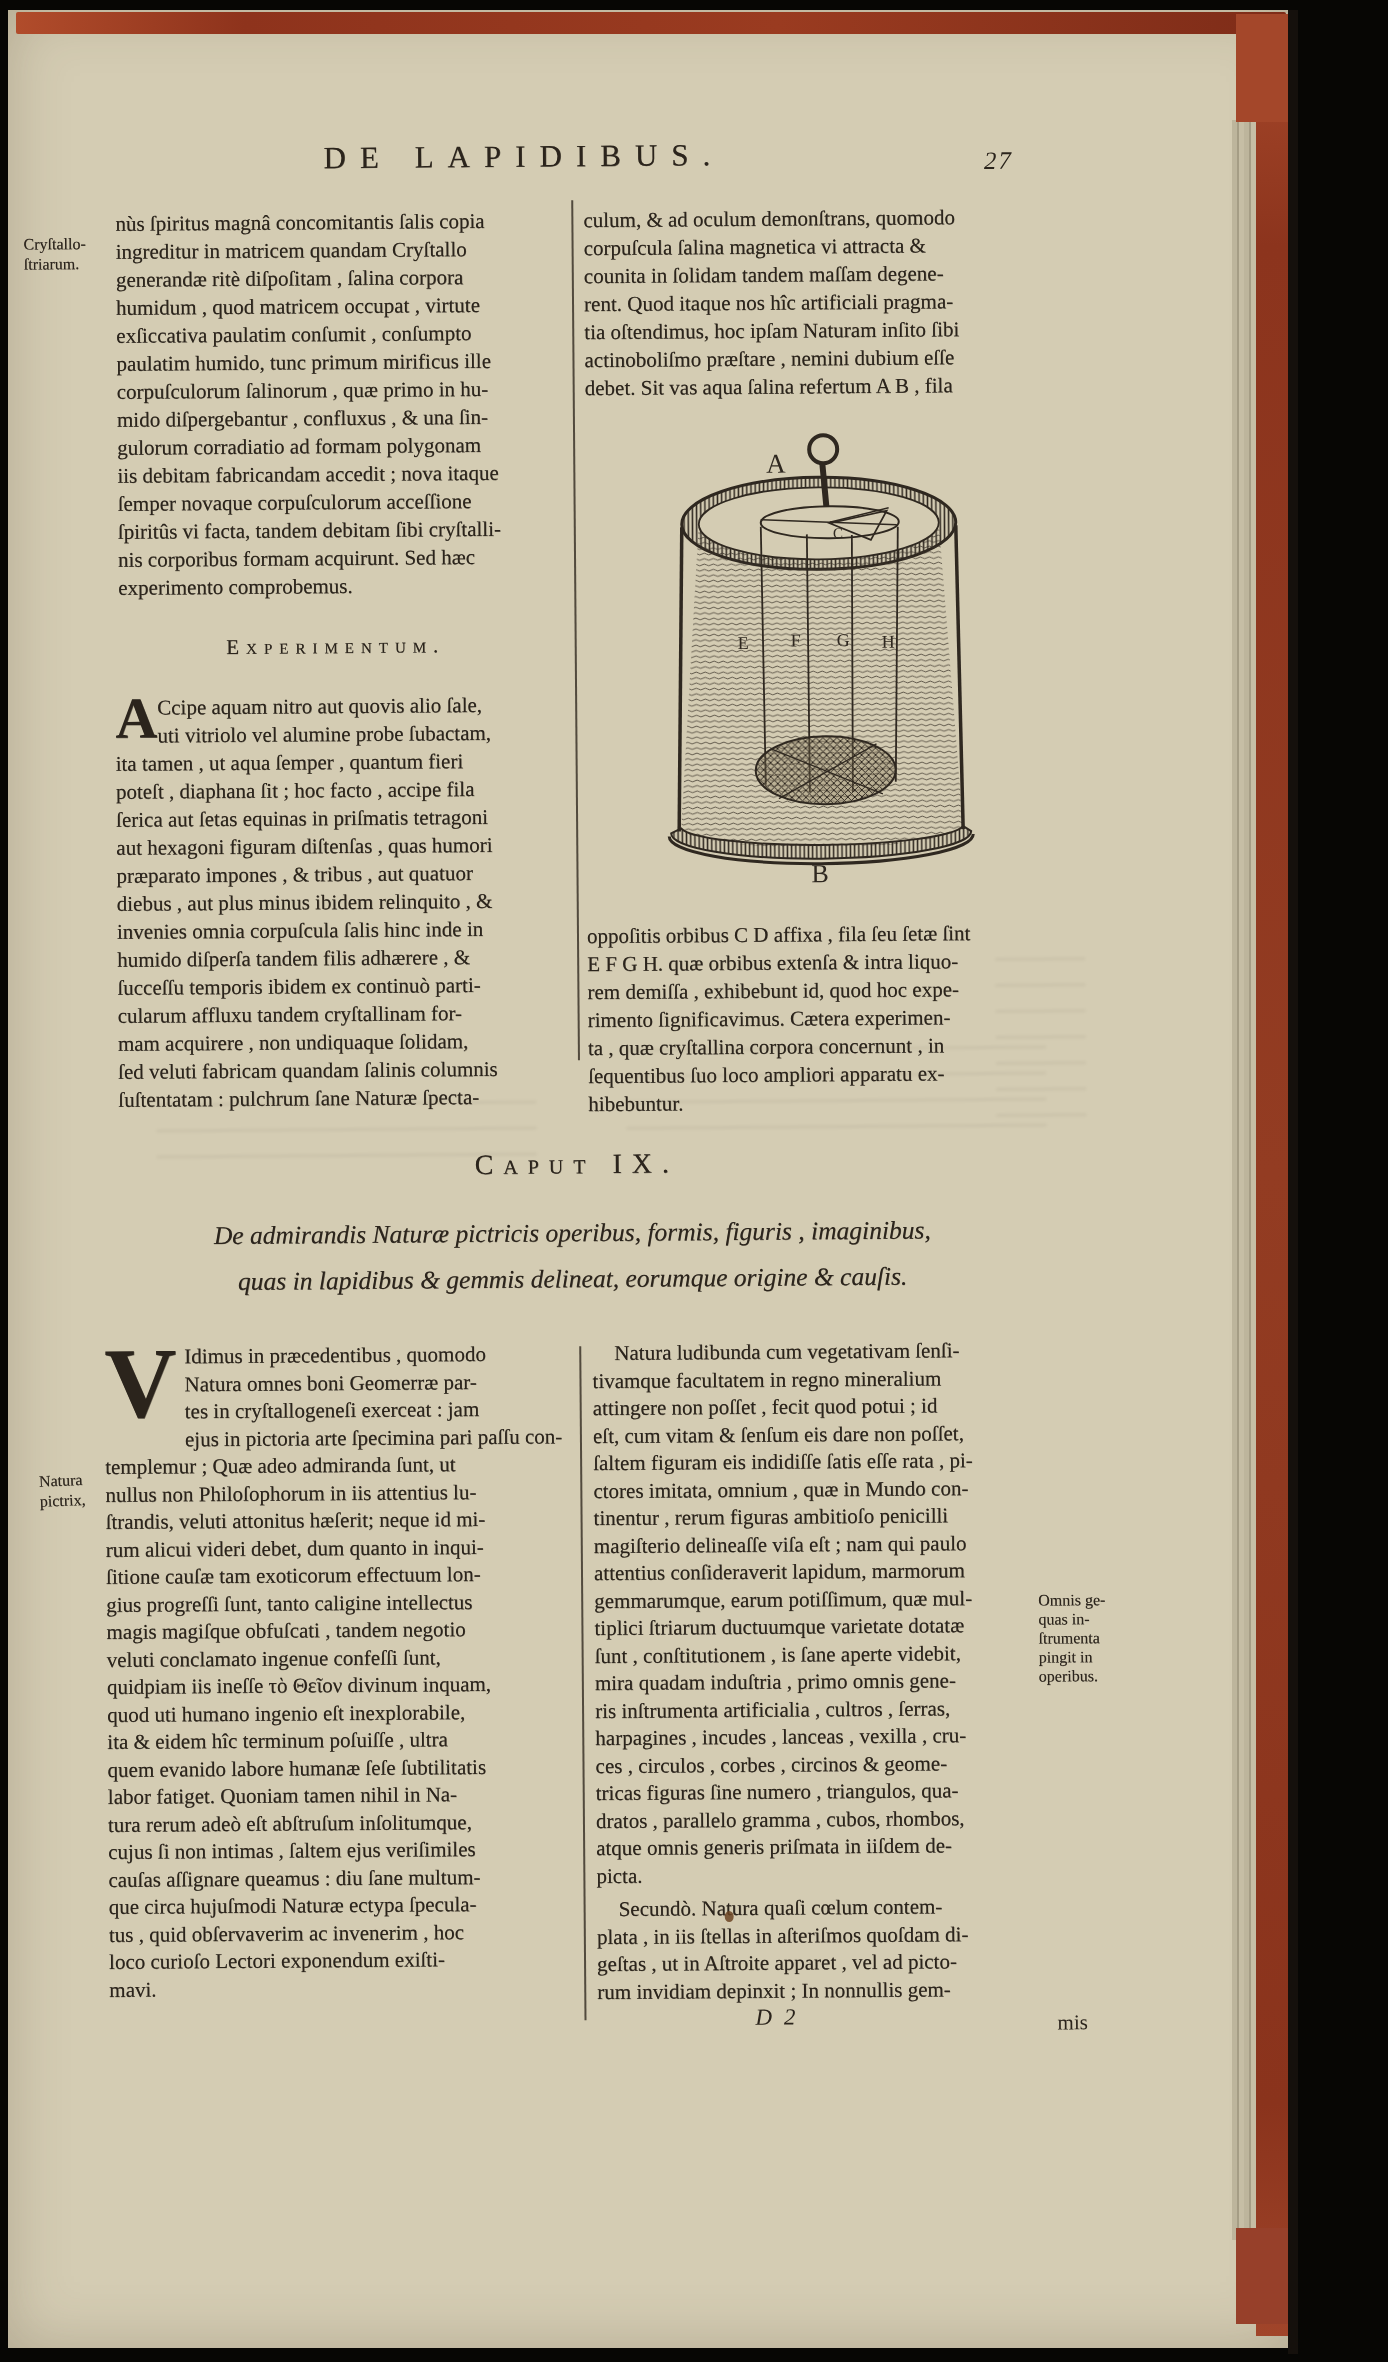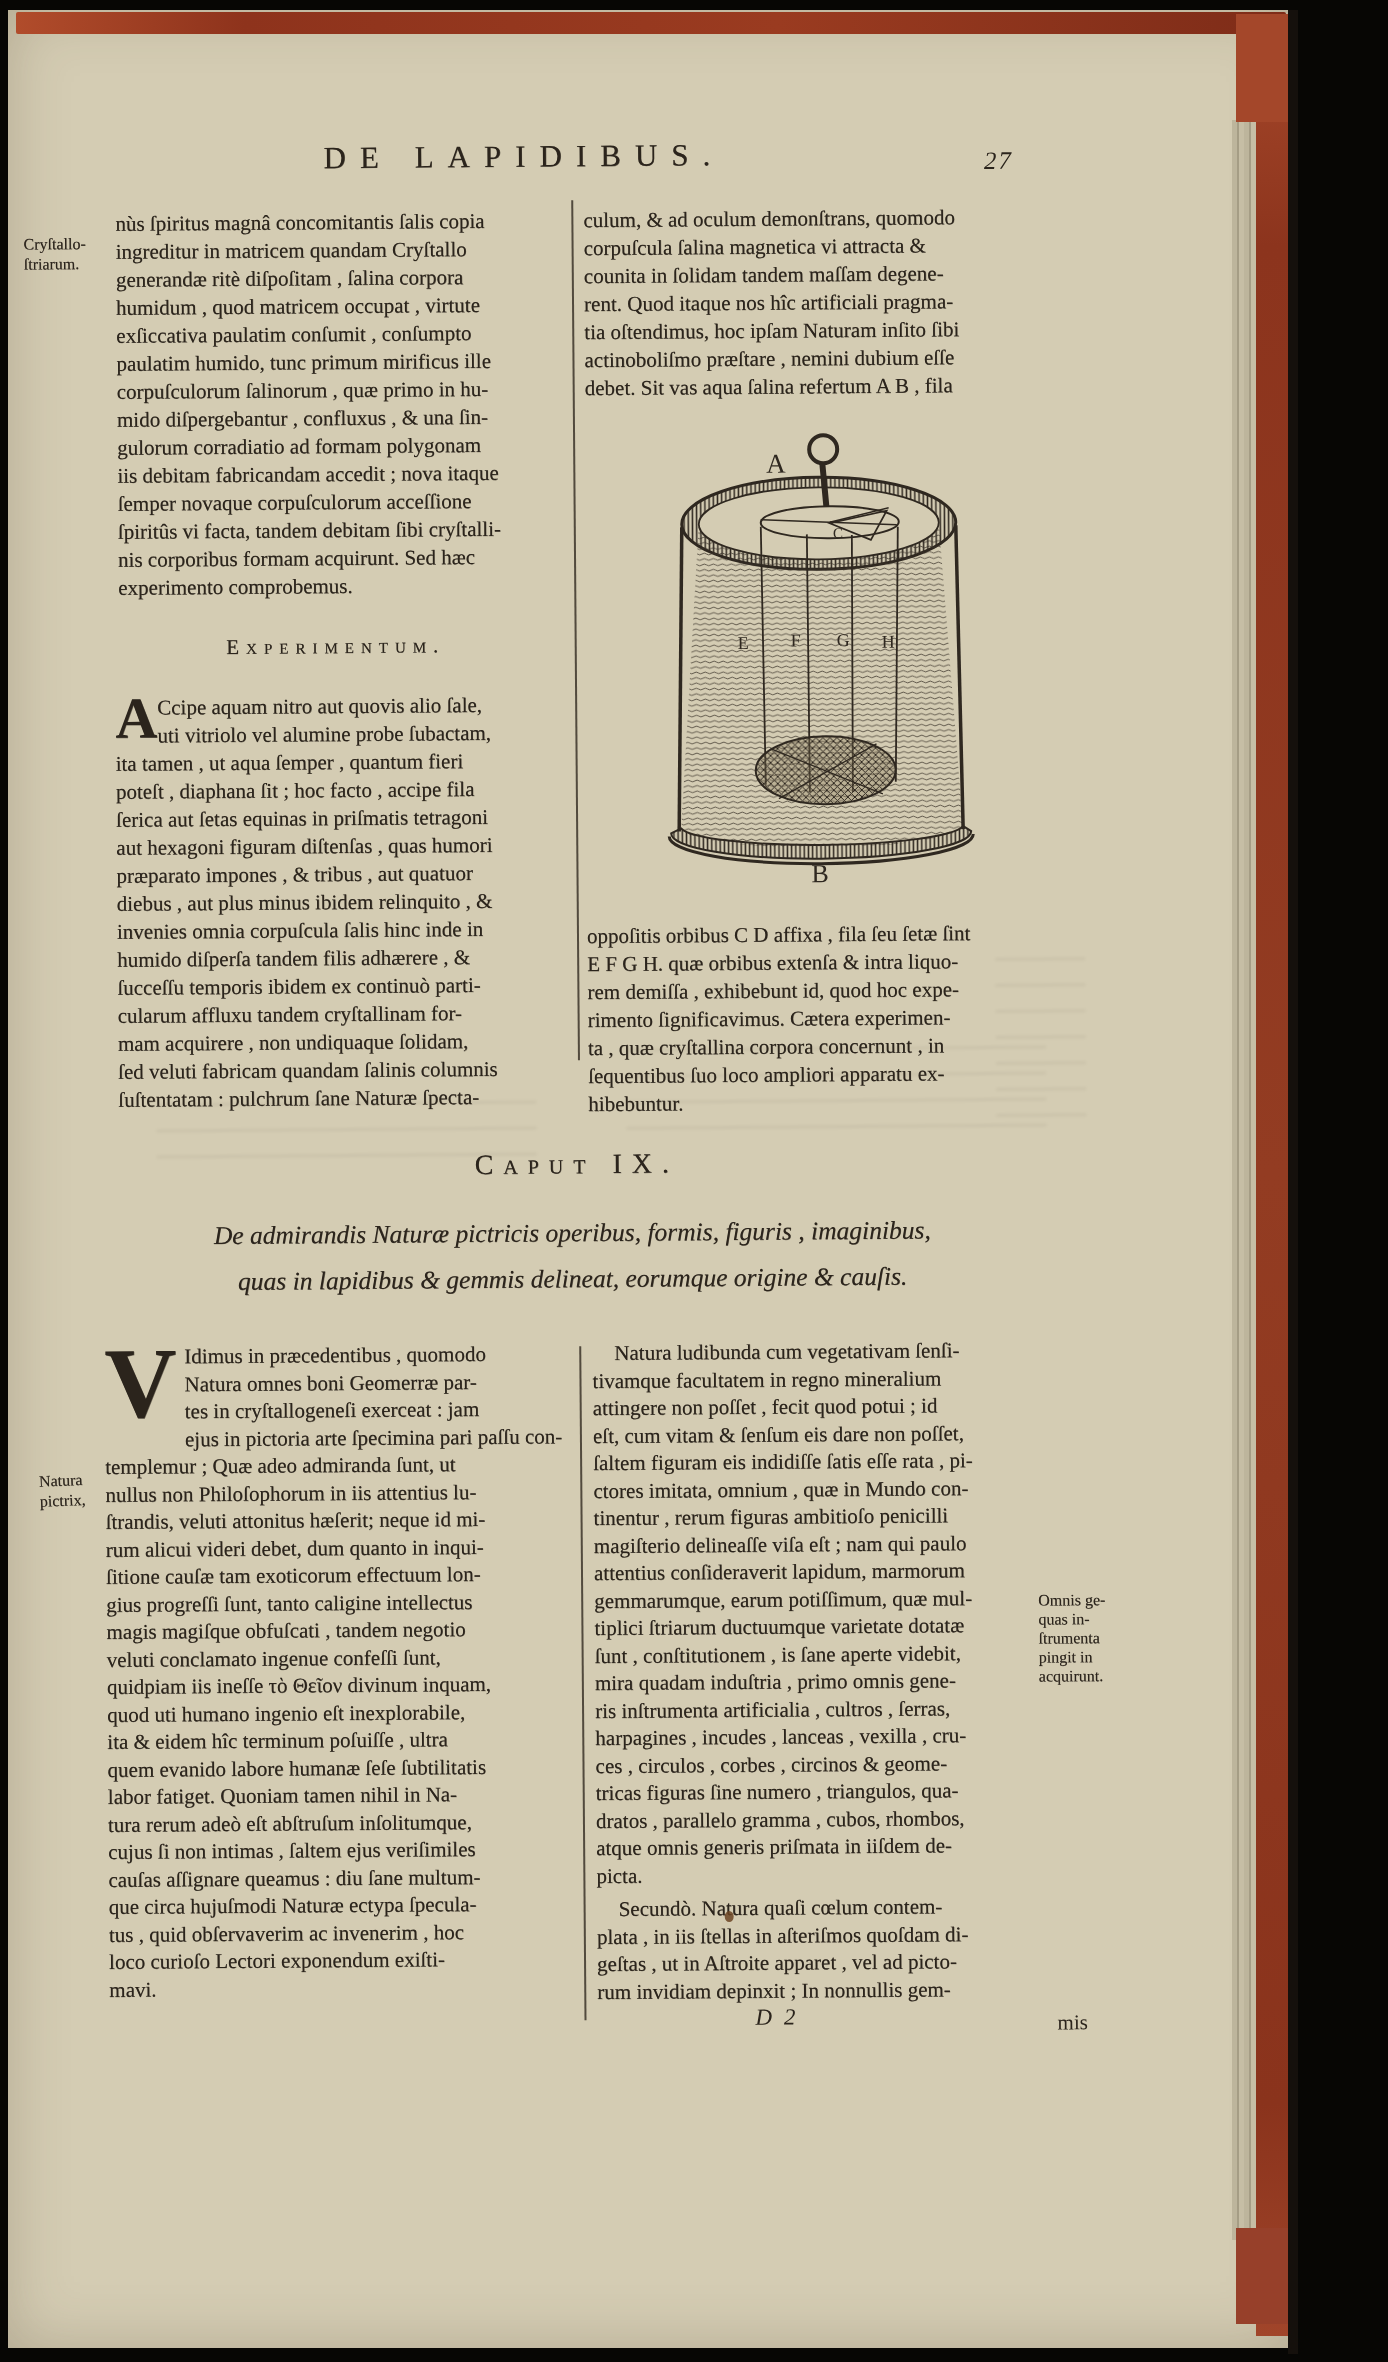--- a/index.html
+++ b/index.html
@@ -280,21 +280,21 @@
       <div class="tline">plata , in iis ſtellas in aſteriſmos quoſdam di-</div>
       <div class="tline">geſtas , ut in Aſtroite apparet , vel ad picto-</div>
       <div class="tline">rum invidiam depinxit ; In nonnullis gem-</div>
     </div>
 
   <div class="mnote mn3">
       <div class="tline">Omnis ge-</div>
       <div class="tline">quas in-</div>
       <div class="tline">ſtrumenta</div>
       <div class="tline">pingit in</div>
-      <div class="tline">acquirunt.</div>
+      <div class="tline">operibus.</div>
     </div>
 
   <div class="signature">D 2</div>
   <div class="catchword">mis</div>
 
   <div class="bleed" style="left:620px;top:1040px;width:420px;height:90px;"></div>
   <div class="bleed" style="left:150px;top:1095px;width:380px;height:60px;"></div>
   <div class="bleed" style="left:990px;top:950px;width:90px;height:170px;"></div>
   <div class="stain"></div>
 </div>

